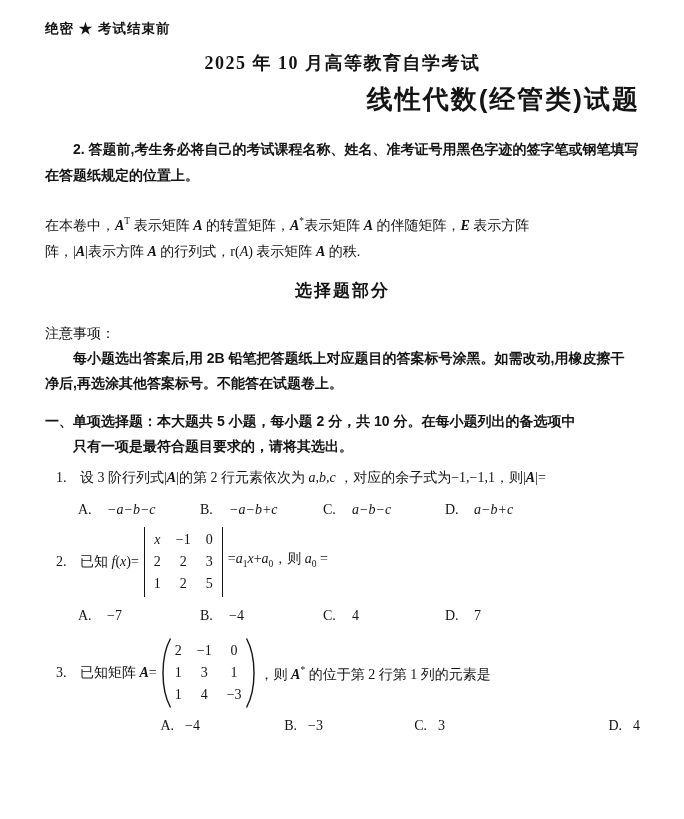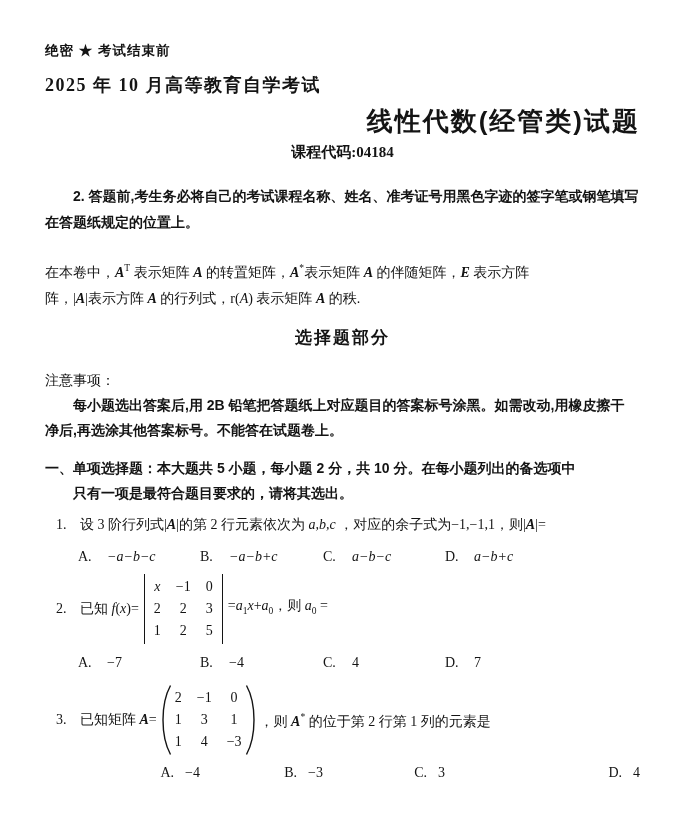--- a/index.html
+++ b/index.html
@@ -1,23 +1,23 @@
 <!DOCTYPE html>
 <html><head>
 <meta charset="utf-8">
 <style>
   html,body{margin:0;padding:0;background:#ffffff;}
   .page{
     width:684px;height:819px;background:#fff;color:#141414;
     font-family:"Liberation Serif",serif;font-size:14px;
-    box-sizing:border-box;padding:42px 44px 0 45px;
+    box-sizing:border-box;padding:20px 44px 0 45px;
     position:relative;overflow:hidden;
   }
   .secrecy{font-family:"Liberation Sans",sans-serif;font-weight:700;font-size:13.5px;letter-spacing:1px;}
-  .session{text-align:left;font-size:18px;font-weight:600;margin-top:13px;line-height:24px;letter-spacing:1.5px;}
+  .session{text-align:center;font-size:18px;font-weight:600;margin-top:13px;line-height:24px;letter-spacing:1.5px;}
   .title{text-align:right;font-family:"Liberation Sans",sans-serif;font-weight:700;font-size:26px;margin:7px 0 0 0;line-height:34px;letter-spacing:2px;}
   .code{text-align:center;font-weight:700;font-size:15px;margin-top:3px;line-height:22px;}
 
   .instructions{margin-top:20px;font-family:"Liberation Sans",sans-serif;font-weight:600;}
   .instructions p{margin:0;line-height:26px;white-space:nowrap;}
   .ind{text-indent:2em;}
 
   .note{margin-top:20px;display:flex;line-height:26px;}
   .note-label{white-space:pre;margin-left:2em;font-weight:600;}
   .note-body{flex:1;}
@@ -54,21 +54,20 @@
   .paren{flex:none;}
 </style>
 </head>
 <body>
 
 <div class="page">
 
   <div class="secrecy">绝密 ★ 考试结束前</div>
   <div class="session">2025 年 10 月高等教育自学考试</div>
   <h1 class="title">线性代数(经管类)试题</h1>
-  <div class="code">课程代码:04184</div>
 
   <div class="instructions">
     <p class="ind">2. 答题前,考生务必将自己的考试课程名称、姓名、准考证号用黑色字迹的签字笔或钢笔填写</p>
     <p>在答题纸规定的位置上。</p>
   </div>
 
   <div class="note">
     <div class="note-body">
       <div class="note-line rich"><span>在本卷中，</span><span class="mb">A</span><sup>T</sup><span> 表示矩阵 </span><span class="mb">A</span><span> 的转置矩阵，</span><span class="mb">A</span><sup>*</sup><span>表示矩阵 </span><span class="mb">A</span><span> 的伴随矩阵，</span><span class="mb">E</span><span> 表示方阵</span></div>
       <div class="note-line rich"><span>阵，|</span><span class="mb">A</span><span>|表示方阵 </span><span class="mb">A</span><span> 的行列式，r(</span><span class="m">A</span><span>) 表示矩阵 </span><span class="mb">A</span><span> 的秩.</span></div>

